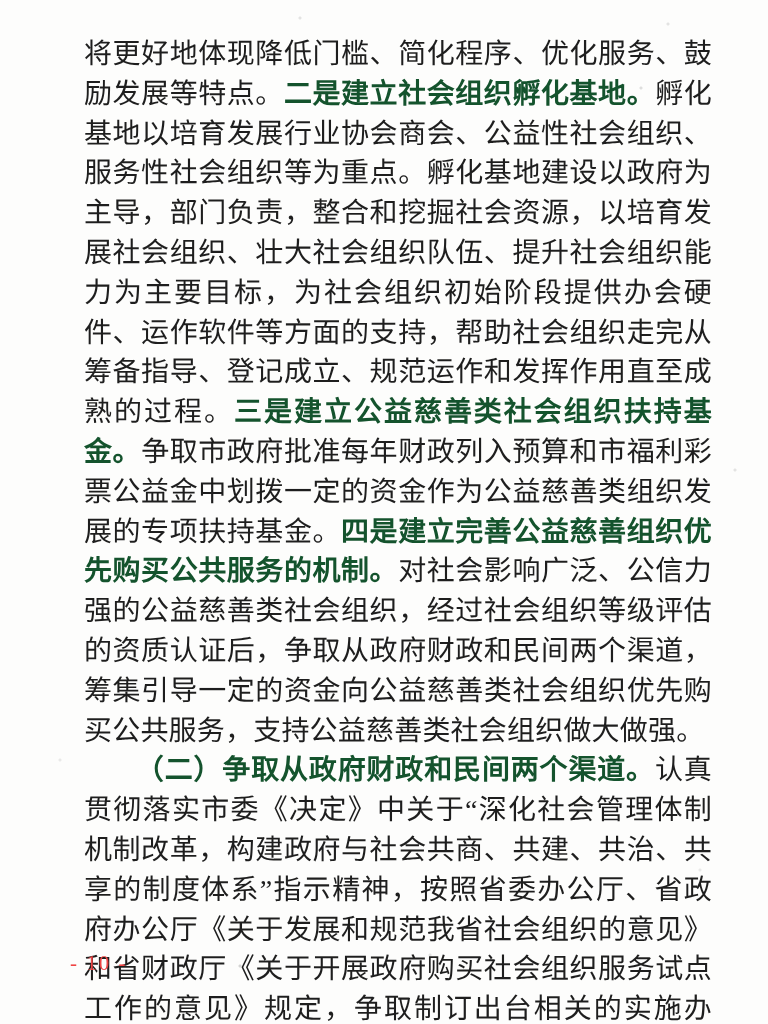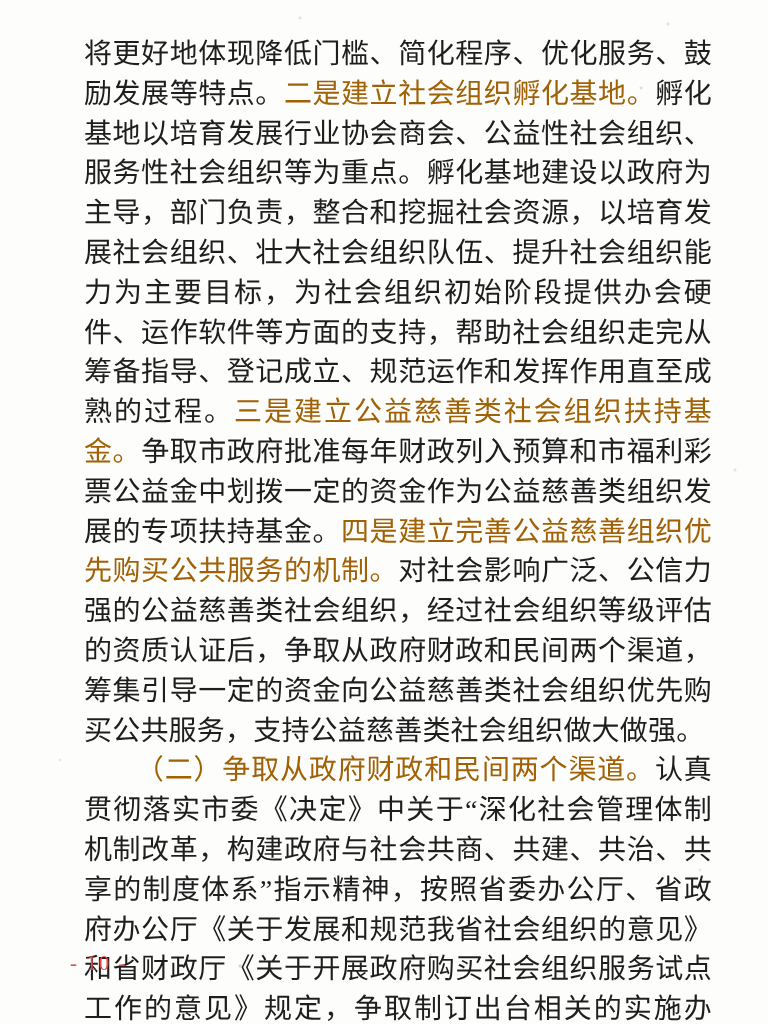--- a/index.html
+++ b/index.html
@@ -48,21 +48,21 @@
     letter-spacing: 0.2px;
   }
   .doc-body p {
     margin: 0;
     padding: 0;
   }
   .doc-body p.indent {
     text-indent: 1.85em;
   }
   .run { font-weight: normal; margin-top: 24px; }
-  .run.bold { font-weight: normal; color: #a16207; }
+  .run.bold { font-weight: bold; color: #14532d; }
   .page-number {
     position: absolute;
     left: 70px;
     top: 951px;
     font-size: 21px;
     letter-spacing: 2px;
     color: #ef4444;
   }
 </style>
 </head>

